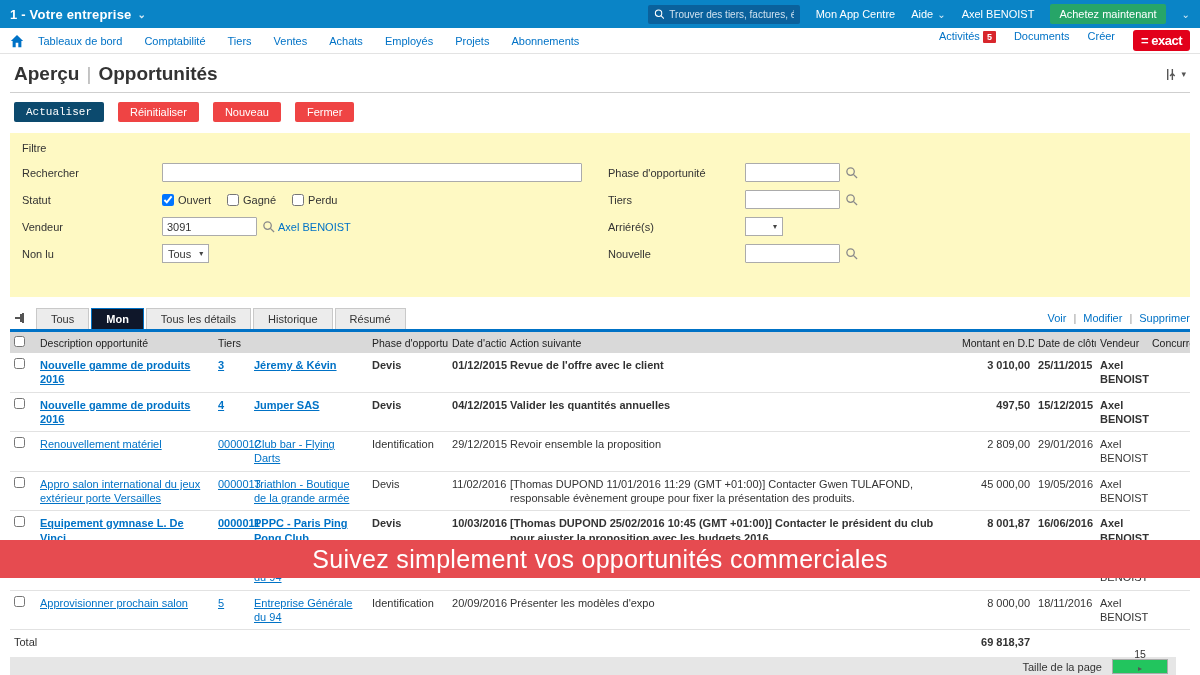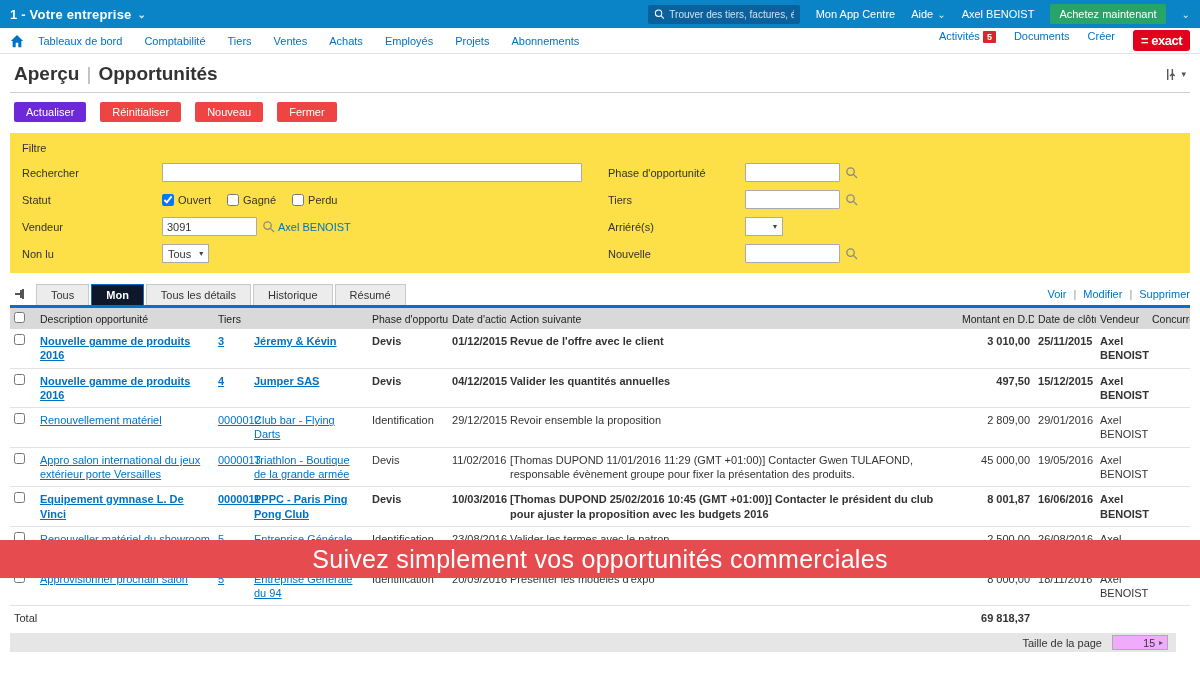--- a/index.html
+++ b/index.html
@@ -28,25 +28,25 @@
   .title-row { display:flex; align-items:center; padding:9px 14px 7px; }
   .title-main { font-size:19px; font-weight:bold; color:#333; }
   .title-sep { font-size:19px; color:#b5b5b5; margin:0 7px; font-weight:normal; }
   .title-tools { margin-left:auto; display:flex; align-items:center; gap:4px; cursor:pointer; }
   .title-tools .caret { font-size:9px; color:#555; }
   .rule { border:none; border-top:1px solid #cfcfcf; margin:0 10px; }
 
   
   .btn-row { display:flex; gap:14px; margin:9px 14px 11px; }
   .btn { font-size:11px; color:#fff; border:none; padding:4px 12px; border-radius:2px; cursor:pointer; font-family:"Liberation Sans",sans-serif; }
-  .btn.primary { background:#6d28d9; }
+  .btn.primary { background:#0c4a6e;font-family:Liberation Mono, monospace; }
   .btn.gray { background:#ef4444; }
 
   
-  .filter { background:#fde047; margin:5px 10px; padding:9px 12px 2px; }
+  .filter { background:#fef9c3; margin:5px 10px; padding:9px 12px 26px; }
   .filter-title { font-size:11px; color:#333; margin-bottom:9px; }
   .f-grid { display:flex; }
   .f-col-left { width:586px; }
   .f-col-right { flex:1; }
   .f-row { display:flex; align-items:center; margin-bottom:8px; min-height:19px; }
   .f-label { font-size:11px; color:#333; width:140px; flex:none; }
   .f-label.r { width:137px; }
   .f-input { height:19px; border:1px solid #ababab; border-radius:1px; font-size:11px; padding:0 4px; font-family:"Liberation Sans",sans-serif; color:#333; background:#fff; }
   .f-input.wide { width:420px; }
   .f-input.small { width:95px; }
@@ -75,21 +75,21 @@
   .cell-link { color:#0072c6; text-decoration:underline; cursor:pointer; }
   .num { text-align:right; }
   th.num { text-align:right; }
   td.vend { font-size:10.5px; }
   tr.total-row td { border-bottom:none; padding:5px 4px 6px; }
   tr.total-row .total-amt { font-weight:bold; }
 
   
   .pager { background:#e6e6e6; height:19px; margin:2px 24px 0 10px; display:flex; align-items:center; justify-content:flex-end; gap:10px; padding:0 8px; }
   .pager-label { font-size:11px; color:#333; }
-  .page-size { background:#f0abfc; border:1px solid #ababab; width:56px; height:15px; display:inline-flex; align-items:center; justify-content:flex-end; gap:4px; font-size:10.5px; padding:0 4px; cursor:pointer; }
+  .page-size { background:#22c55e; border:1px solid #ababab; width:56px; height:15px; display:inline-flex; align-items:center; justify-content:flex-end; gap:4px; font-size:10.5px; padding:0 4px; cursor:pointer;flex-direction:column; }
   .page-size .arr { font-size:8px; color:#555; }
 
   
   .banner { position:absolute; left:0; top:540px; width:1200px; height:38px; background:#e64b50; display:flex; align-items:center; justify-content:center; }
   .banner-text { color:#fff; font-size:25px; font-weight:300; letter-spacing:.3px; }
 
   svg { display:block; }
 </style>
 </head>
 <body>

